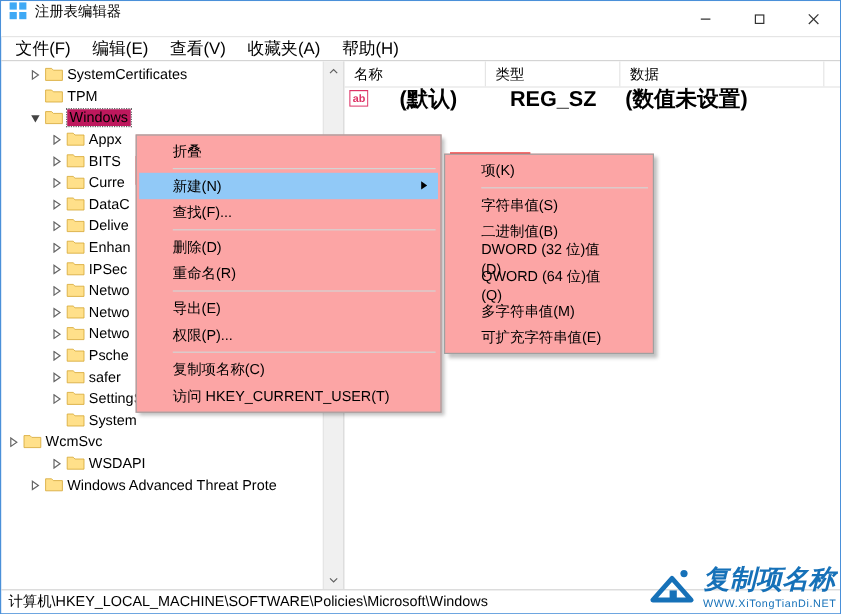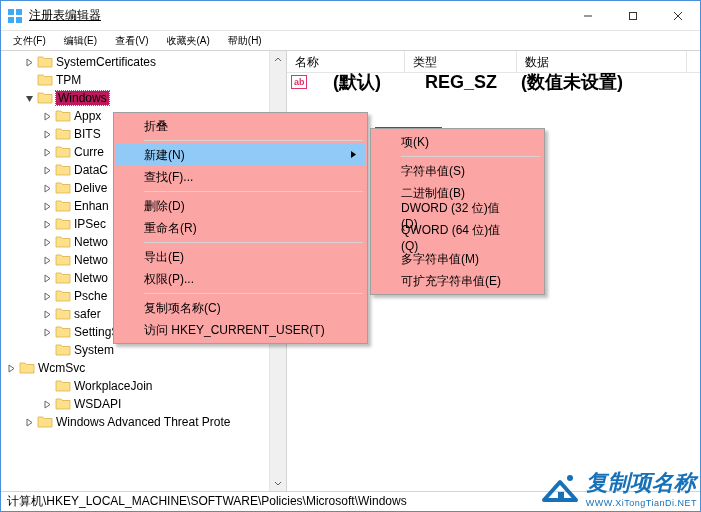--- a/index.html
+++ b/index.html
@@ -1,24 +1,24 @@
 <!DOCTYPE html>
 <html><head>
 <meta charset="utf-8">
 <style>
   * { box-sizing: border-box; margin: 0; padding: 0; font-family: "Microsoft YaHei", "Segoe UI", sans-serif; }
   body { width: 701px; height: 512px; background: #fff; overflow: hidden; font-size: 12px; position: relative; }
   .window { width: 701px; height: 512px; border: 1px solid #4a90d9; display: flex; flex-direction: column; }
-  .titlebar { height: 30px; background: #fff; display: flex; align-items: center; padding-left: 6px; border-bottom: 1px solid #e5e5e5; text-decoration: underline; }
+  .titlebar { height: 30px; background: #fff; display: flex; align-items: flex-start; padding-left: 6px; border-bottom: 1px solid #e5e5e5; }
   .titlebar-icon { width: 16px; height: 16px; margin-right: 6px; }
   .titlebar-text { flex: 1; font-size: 12px; color: #000; }
   .win-controls { display: flex; }
   .win-btn { width: 45px; height: 29px; display: flex; align-items: center; justify-content: center; color: #333; }
   .menubar { height: 20px; display: flex; align-items: center; padding-left: 4px; gap: 2px; border-bottom: 1px solid #d4d4d4; }
-  .menubar-item { padding: 2px 8px; font-size: 10px; color: #000; }
+  .menubar-item { padding: 2px 8px; font-size: 14px; color: #000; }
   .content { flex: 1; display: flex; overflow: hidden; }
   .tree-panel { width: 286px; border-right: 1px solid #d4d4d4; overflow: hidden; position: relative; padding-top: 2px; }
   .tree-item { display: flex; align-items: center; height: 18px; padding-left: 4px; white-space: nowrap; }
   .expander { width: 12px; height: 12px; display: inline-flex; align-items: center; justify-content: center; margin-right: 2px; }
   .expander svg { width: 9px; height: 9px; }
   .folder-icon { width: 16px; height: 14px; display: inline-block; margin-right: 3px; }
   .tree-label { font-size: 12px; color: #000; }
   .tree-label.selected { background: #be185d; outline: 1px dotted #666; padding: 0 2px; }
   .list-panel { flex: 1; position: relative; }
   .list-header { display: flex; height: 22px; border-bottom: 1px solid #e5e5e5; }
@@ -271,27 +271,20 @@
             <svg viewBox="0 0 9 9">
               <path d="M2 1 L7 4.5 L2 8 Z" fill="none" stroke="#666" stroke-width="1"></path>
             </svg>
           </span>
           <span class="folder-icon"><svg viewBox="0 0 16 14">
               <path d="M1 2 h5 l1.5 1.5 H15 V12 H1 Z" fill="#ffe08a" stroke="#d6a938" stroke-width="0.7"></path>
             </svg></span>
           <span class="tree-label">WcmSvc</span>
         </div>
         <div class="tree-item" style="padding-left: 40px;">
-          <span class="expander"></span>
-          <span class="folder-icon"><svg viewBox="0 0 16 14">
-              <path d="M1 2 h5 l1.5 1.5 H15 V12 H1 Z" fill="#ffe08a" stroke="#d6a938" stroke-width="0.7"></path>
-            </svg></span>
-          <span class="tree-label">WorkplaceJoin</span>
-        </div>
-        <div class="tree-item" style="padding-left: 40px;">
           <span class="expander">
             <svg viewBox="0 0 9 9">
               <path d="M2 1 L7 4.5 L2 8 Z" fill="none" stroke="#666" stroke-width="1"></path>
             </svg>
           </span>
           <span class="folder-icon"><svg viewBox="0 0 16 14">
               <path d="M1 2 h5 l1.5 1.5 H15 V12 H1 Z" fill="#ffe08a" stroke="#d6a938" stroke-width="0.7"></path>
             </svg></span>
           <span class="tree-label">WSDAPI</span>
         </div>

